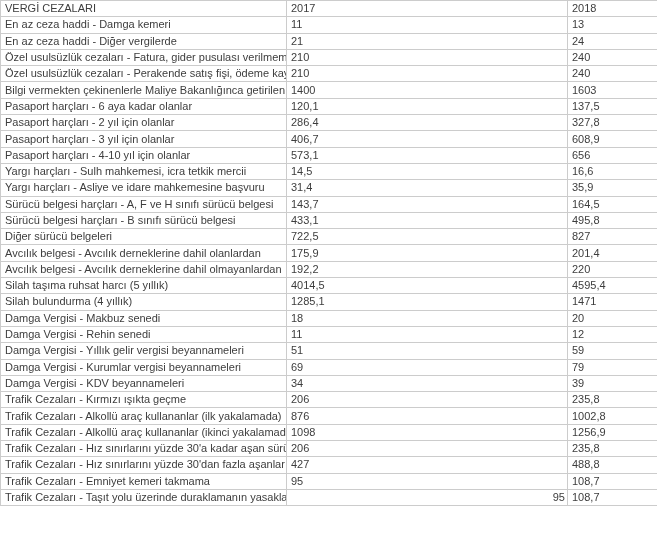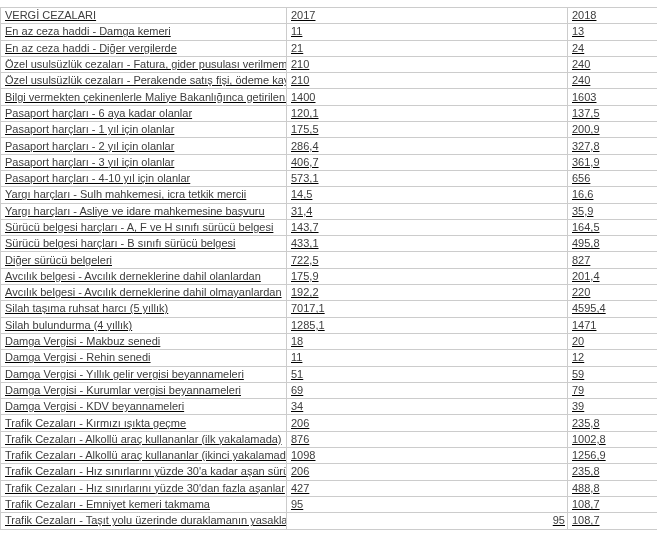--- a/index.html
+++ b/index.html
@@ -16,22 +16,20 @@
   .page {
     width: 657px;
     height: 554px;
     position: relative;
     background: #ffffff;
   }
   table.penalty-table {
     border-collapse: collapse;
     table-layout: fixed;
     width: 657px;
-    margin-top: 7px;
-    text-decoration: underline;
   }
   table.penalty-table col.c-label { width: 286px; }
   table.penalty-table col.c-2017  { width: 281px; }
   table.penalty-table col.c-2018  { width: 90px;  }
   table.penalty-table th,
   table.penalty-table td {
     border: 1px solid #cccccc;
     font-size: 11px;
     font-weight: normal;
     color: #3d3d3d;
@@ -92,33 +90,28 @@
           <td>Bilgi vermekten çekinenlerle Maliye Bakanlığınca getirilen yük</td>
           <td>1400</td>
           <td>1603</td>
         </tr>
         <tr>
           <td>Pasaport harçları - 6 aya kadar olanlar</td>
           <td>120,1</td>
           <td>137,5</td>
         </tr>
         <tr>
-          <td>Pasaport harçları - 1 yıl için olanlar</td>
-          <td>175,5</td>
-          <td>200,9</td>
-        </tr>
-        <tr>
           <td>Pasaport harçları - 2 yıl için olanlar</td>
           <td>286,4</td>
           <td>327,8</td>
         </tr>
         <tr>
           <td>Pasaport harçları - 3 yıl için olanlar</td>
           <td>406,7</td>
-          <td>361,9</td>
+          <td>608,9</td>
         </tr>
         <tr>
           <td>Pasaport harçları - 4-10 yıl için olanlar</td>
           <td>573,1</td>
           <td>656</td>
         </tr>
         <tr>
           <td>Yargı harçları - Sulh mahkemesi, icra tetkik mercii</td>
           <td>14,5</td>
           <td>16,6</td>
@@ -148,21 +141,21 @@
           <td>175,9</td>
           <td>201,4</td>
         </tr>
         <tr>
           <td>Avcılık belgesi - Avcılık derneklerine dahil olmayanlardan</td>
           <td>192,2</td>
           <td>220</td>
         </tr>
         <tr>
           <td>Silah taşıma ruhsat harcı (5 yıllık)</td>
-          <td>7017,1</td>
+          <td>4014,5</td>
           <td>4595,4</td>
         </tr>
         <tr>
           <td>Silah bulundurma (4 yıllık)</td>
           <td>1285,1</td>
           <td>1471</td>
         </tr>
         <tr>
           <td>Damga Vergisi - Makbuz senedi</td>
           <td>18</td>

